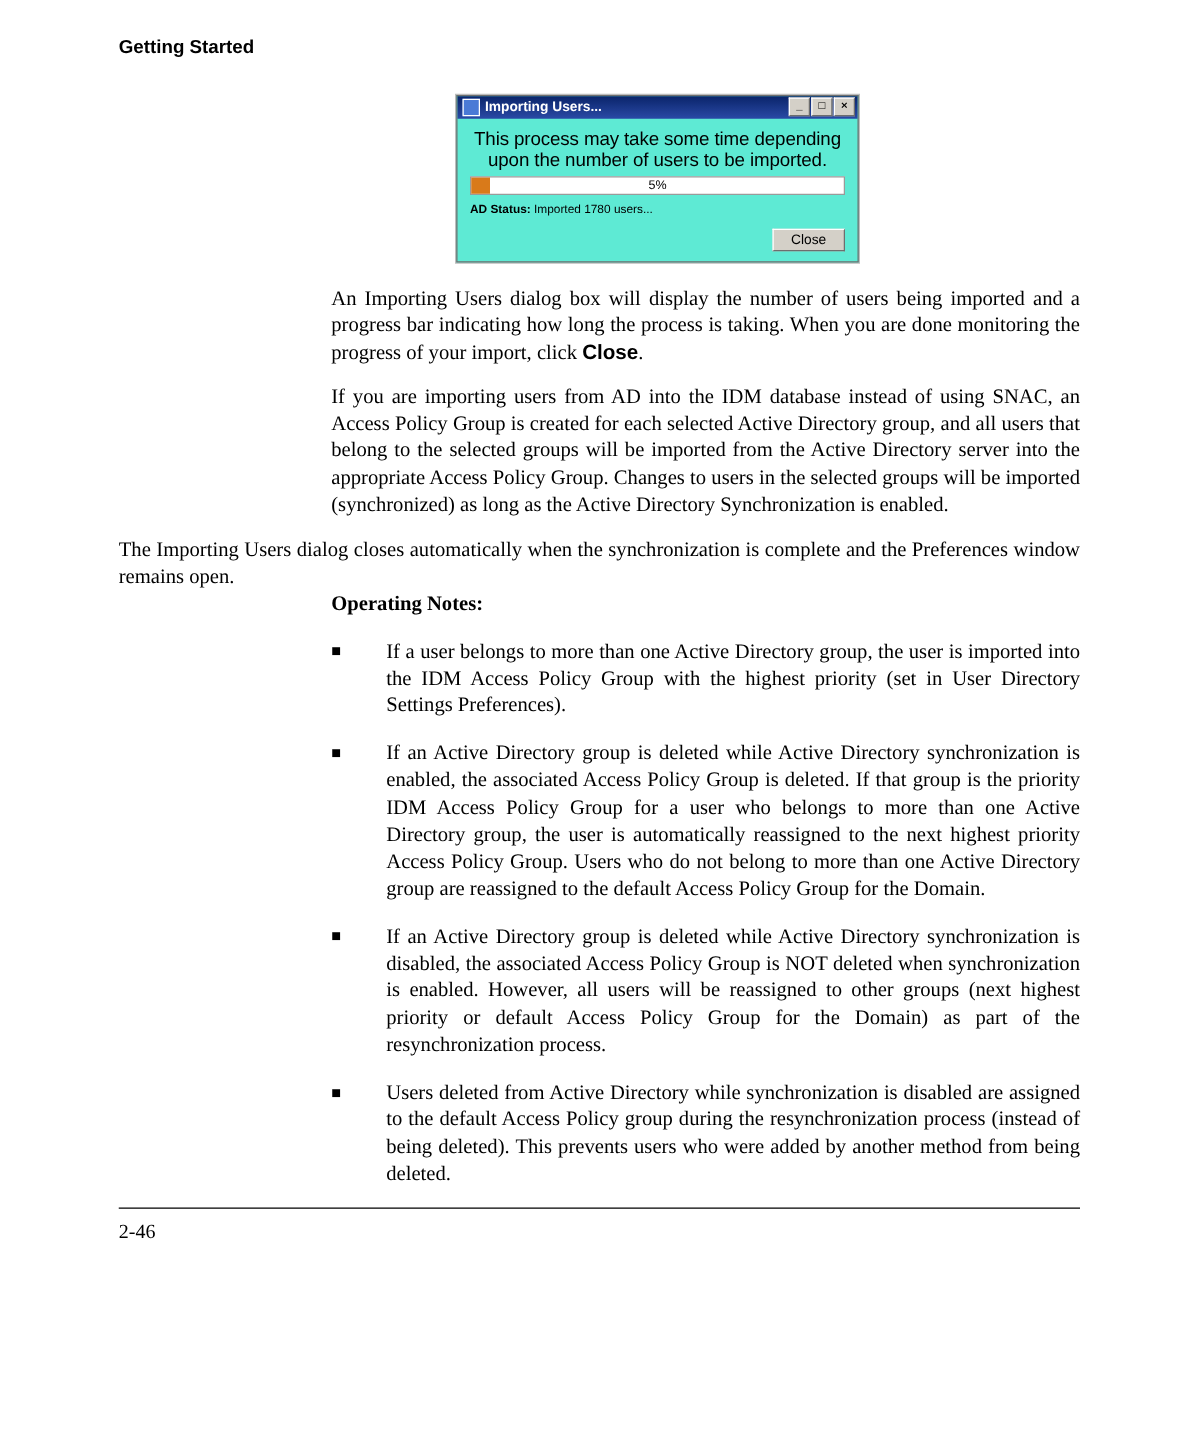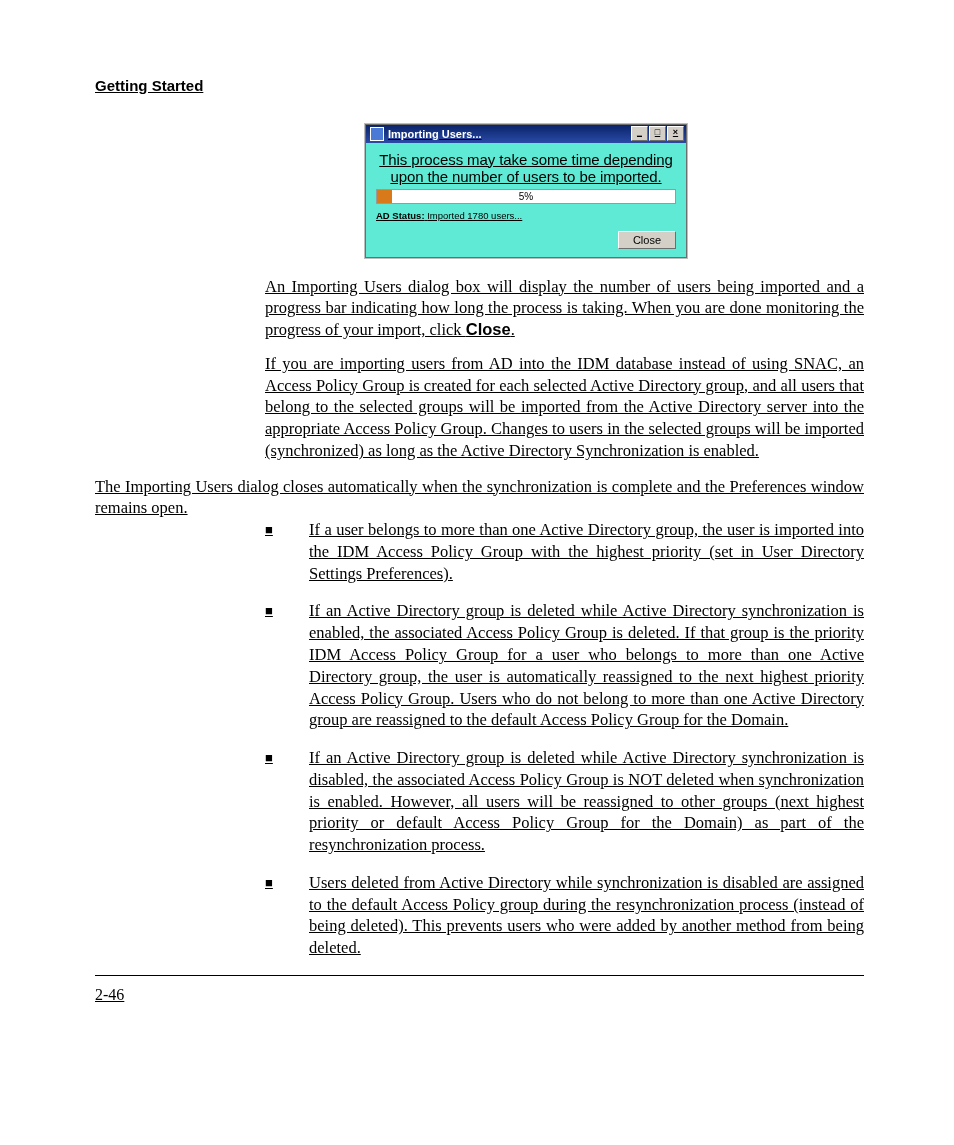--- a/index.html
+++ b/index.html
@@ -4,23 +4,22 @@
 <style>
   body {
     margin: 0;
     padding: 0;
     background: #fff;
     font-family: "Times New Roman", Times, serif;
     color: #000;
     width: 954px;
   }
   .page {
-    padding: 76px 90px 40px 95px;
+    padding: 28px 90px 40px 95px;
     box-sizing: border-box;
-    text-decoration: underline;
   }
   .header {
     font-family: Arial, Helvetica, sans-serif;
     font-size: 15px;
     line-height: 1.3;
     margin-bottom: 28px;
   }
   .header .line1 { font-weight: bold; }
   .header .line2 { font-weight: normal; }
 
@@ -195,20 +194,21 @@
       <div class="txt">
         <p>
           <span>An Importing Users dialog box will display the number of users being imported and a progress bar indicating how long the process is taking. When you are done monitoring the progress of your import, click </span><span class="bold-sans">Close</span><span>.</span>
         </p>
         <p>If you are importing users from AD into the IDM database instead of using SNAC, an Access Policy Group is created for each selected Active Directory group, and all users that belong to the selected groups will be imported from the Active Directory server into the appropriate Access Policy Group. Changes to users in the selected groups will be imported (synchronized) as long as the Active Directory Synchronization is enabled.</p>
       </div>
     </div>
 
     <p class="closing">The Importing Users dialog closes automatically when the synchronization is complete and the Preferences window remains open.</p>
 
+    <div class="opnotes-heading">Operating Notes:</div>
 
     <ul class="bullets">
       <li>
         <span class="sq">■</span>
         <span class="txt">If a user belongs to more than one Active Directory group, the user is imported into the IDM Access Policy Group with the highest priority (set in User Directory Settings Preferences).</span>
       </li>
       <li>
         <span class="sq">■</span>
         <span class="txt">If an Active Directory group is deleted while Active Directory synchroni­zation is enabled, the associated Access Policy Group is deleted. If that group is the priority IDM Access Policy Group for a user who belongs to more than one Active Directory group, the user is automatically reassigned to the next highest priority Access Policy Group. Users who do not belong to more than one Active Directory group are reassigned to the default Access Policy Group for the Domain.</span>
       </li>

